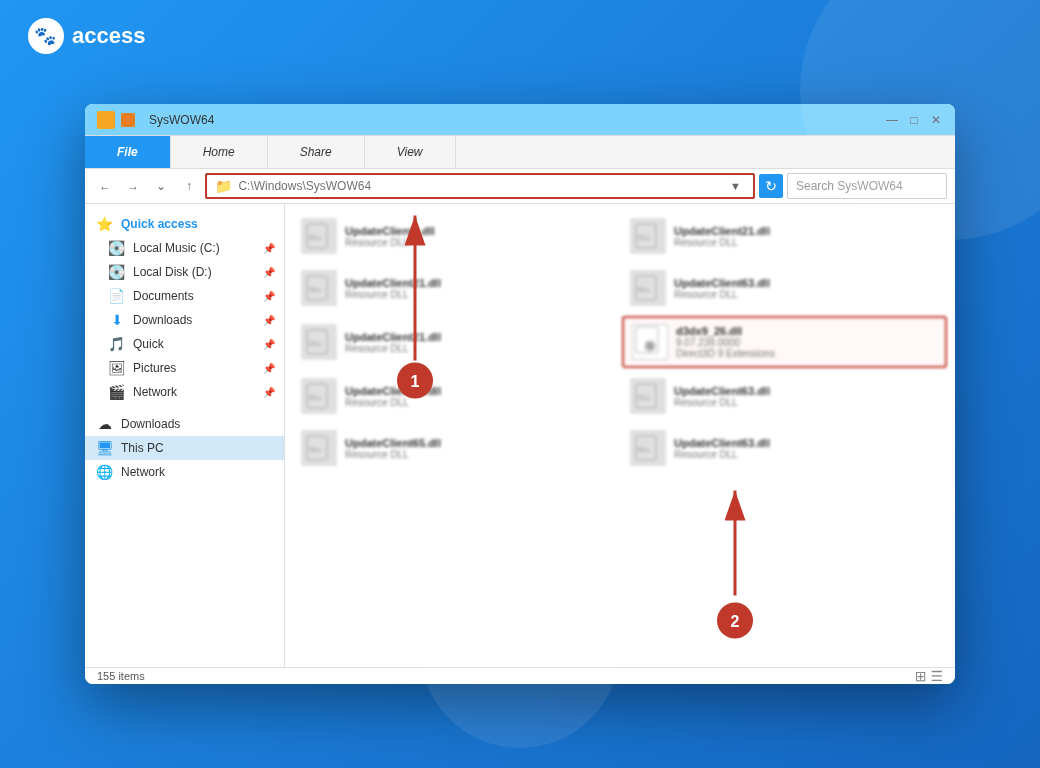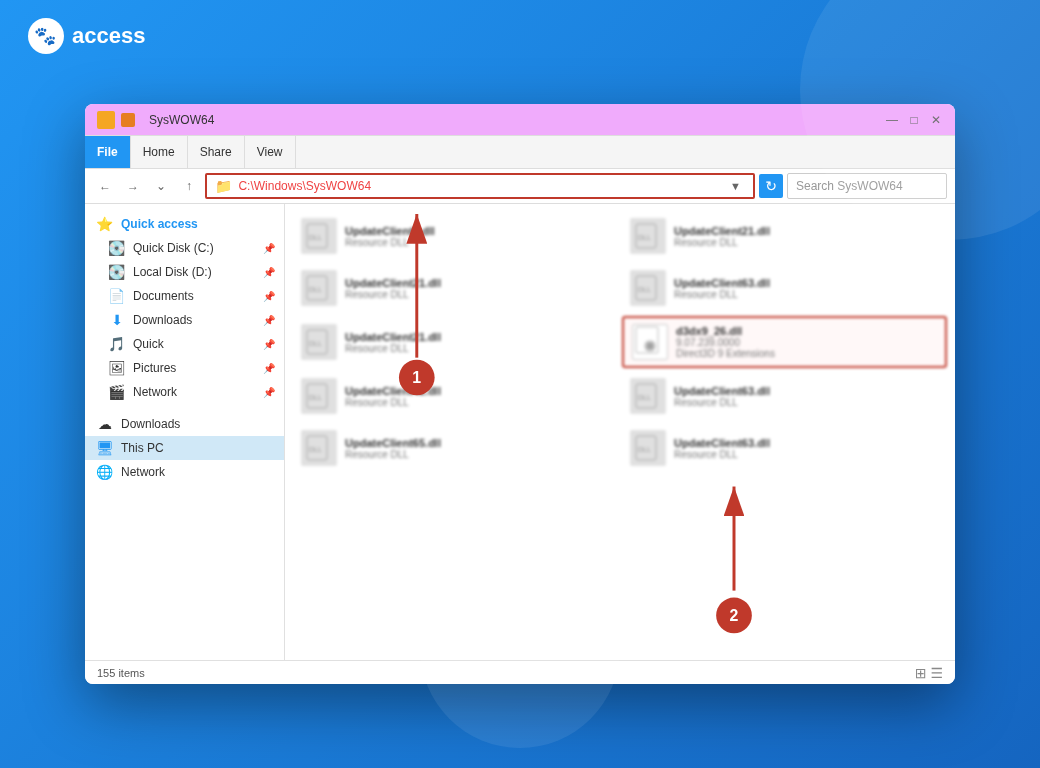--- a/index.html
+++ b/index.html
@@ -63,21 +63,21 @@
       border-radius: 8px;
       box-shadow: 0 20px 60px rgba(0,0,0,0.4);
       display: flex;
       flex-direction: column;
       overflow: hidden;
       margin-top: 20px;
     }
 
     
     .title-bar {
-      background: #f0abfc;
+      background: #7dd3fc;
       height: 32px;
       display: flex;
       align-items: center;
       justify-content: space-between;
       padding: 0 12px;
       border-bottom: 1px solid #ddd;
       flex-shrink: 0;
     }
     .title-bar-left {
       display: flex;
@@ -116,27 +116,28 @@
       background: #f5f5f5;
       border-bottom: 1px solid #ddd;
       flex-shrink: 0;
     }
     .ribbon-tabs {
       display: flex;
       align-items: stretch;
       height: 32px;
     }
     .ribbon-tab {
-      padding: 0 12px;
+      padding: 0 32px;
       display: flex;
       align-items: center;
       font-size: 12px;
       cursor: pointer;
       color: #333;
       border-right: 1px solid #ddd;
+      font-style: italic;
     }
     .ribbon-tab.active {
       background: #2196F3;
       color: white;
       font-weight: 600;
     }
 
     
     .address-bar-row {
       display: flex;
@@ -165,21 +166,21 @@
       padding: 0 8px;
       background: white;
       position: relative;
     }
     .address-folder-icon {
       margin-right: 6px;
       font-size: 14px;
     }
     .address-text {
       font-size: 12px;
-      color: #ef4444;
+      color: #737373;
       flex: 1;
     }
     .address-dropdown {
       font-size: 11px;
       color: #666;
       padding: 0 4px;
     }
     .address-refresh {
       width: 24px; height: 24px;
       background: #2196F3;
@@ -299,21 +300,21 @@
       font-size: 10px;
       color: #777;
     }
     .arrow-svg {
       position: absolute;
       pointer-events: none;
     }
 
     
     .status-bar {
-      height: 24px;
+      height: 17px;
       background: white;
       border-top: 1px solid #e0e0e0;
       display: flex;
       align-items: center;
       padding: 0 12px;
       justify-content: space-between;
       flex-shrink: 0;
     }
     .status-text {
       font-size: 11px;
@@ -382,21 +383,21 @@
 
     <div class="sidebar">
 
       <div class="sidebar-item section-header">
         <span class="sidebar-icon">⭐</span>
         <span>Quick access</span>
       </div>
 
       <div class="sidebar-item" style="padding-left:24px;">
         <span class="sidebar-icon">💽</span>
-        <span>Quick Disk (C:)</span>
+        <span>Local Music (C:)</span>
         <span class="pin-icon">📌</span>
       </div>
 
       <div class="sidebar-item" style="padding-left:24px;">
         <span class="sidebar-icon">💽</span>
         <span>Local Disk (D:)</span>
         <span class="pin-icon">📌</span>
       </div>
 
       <div class="sidebar-item" style="padding-left:24px;">

